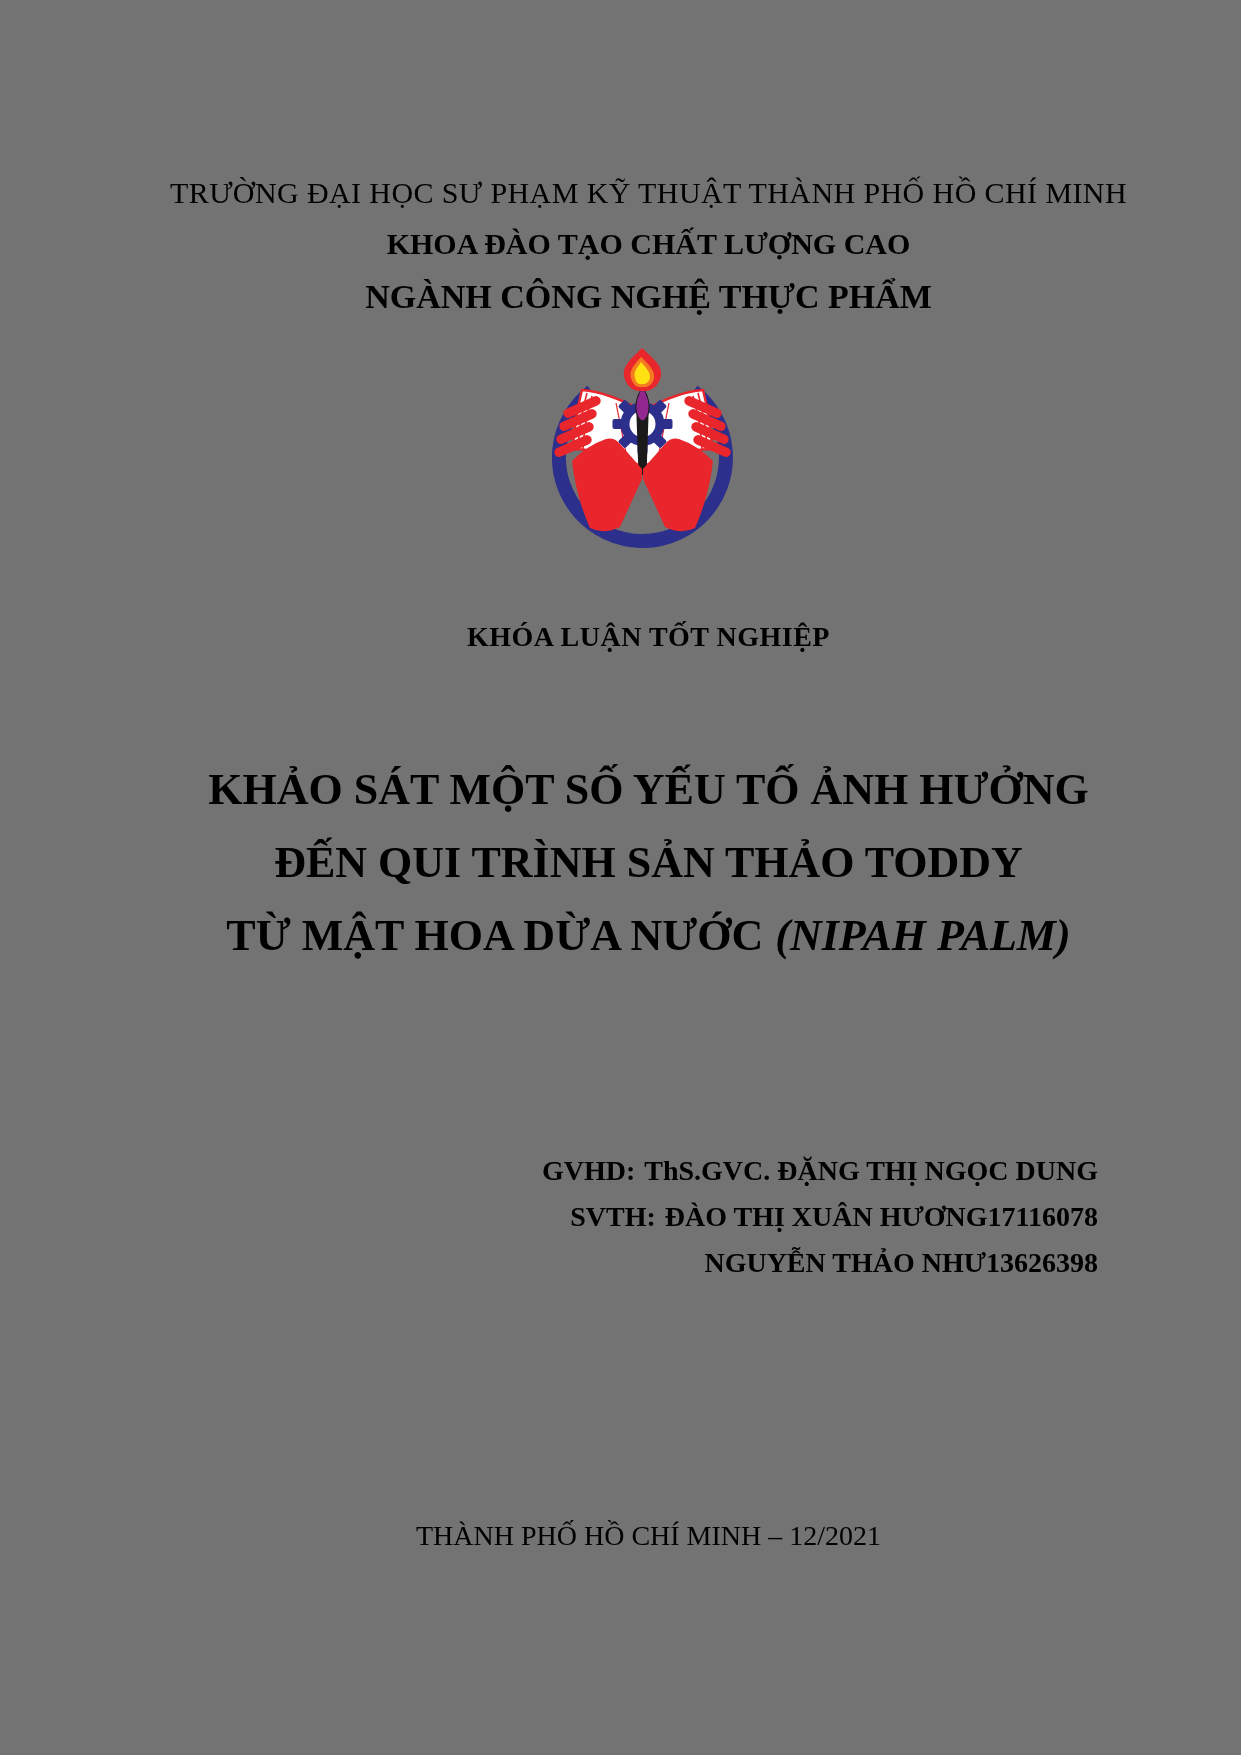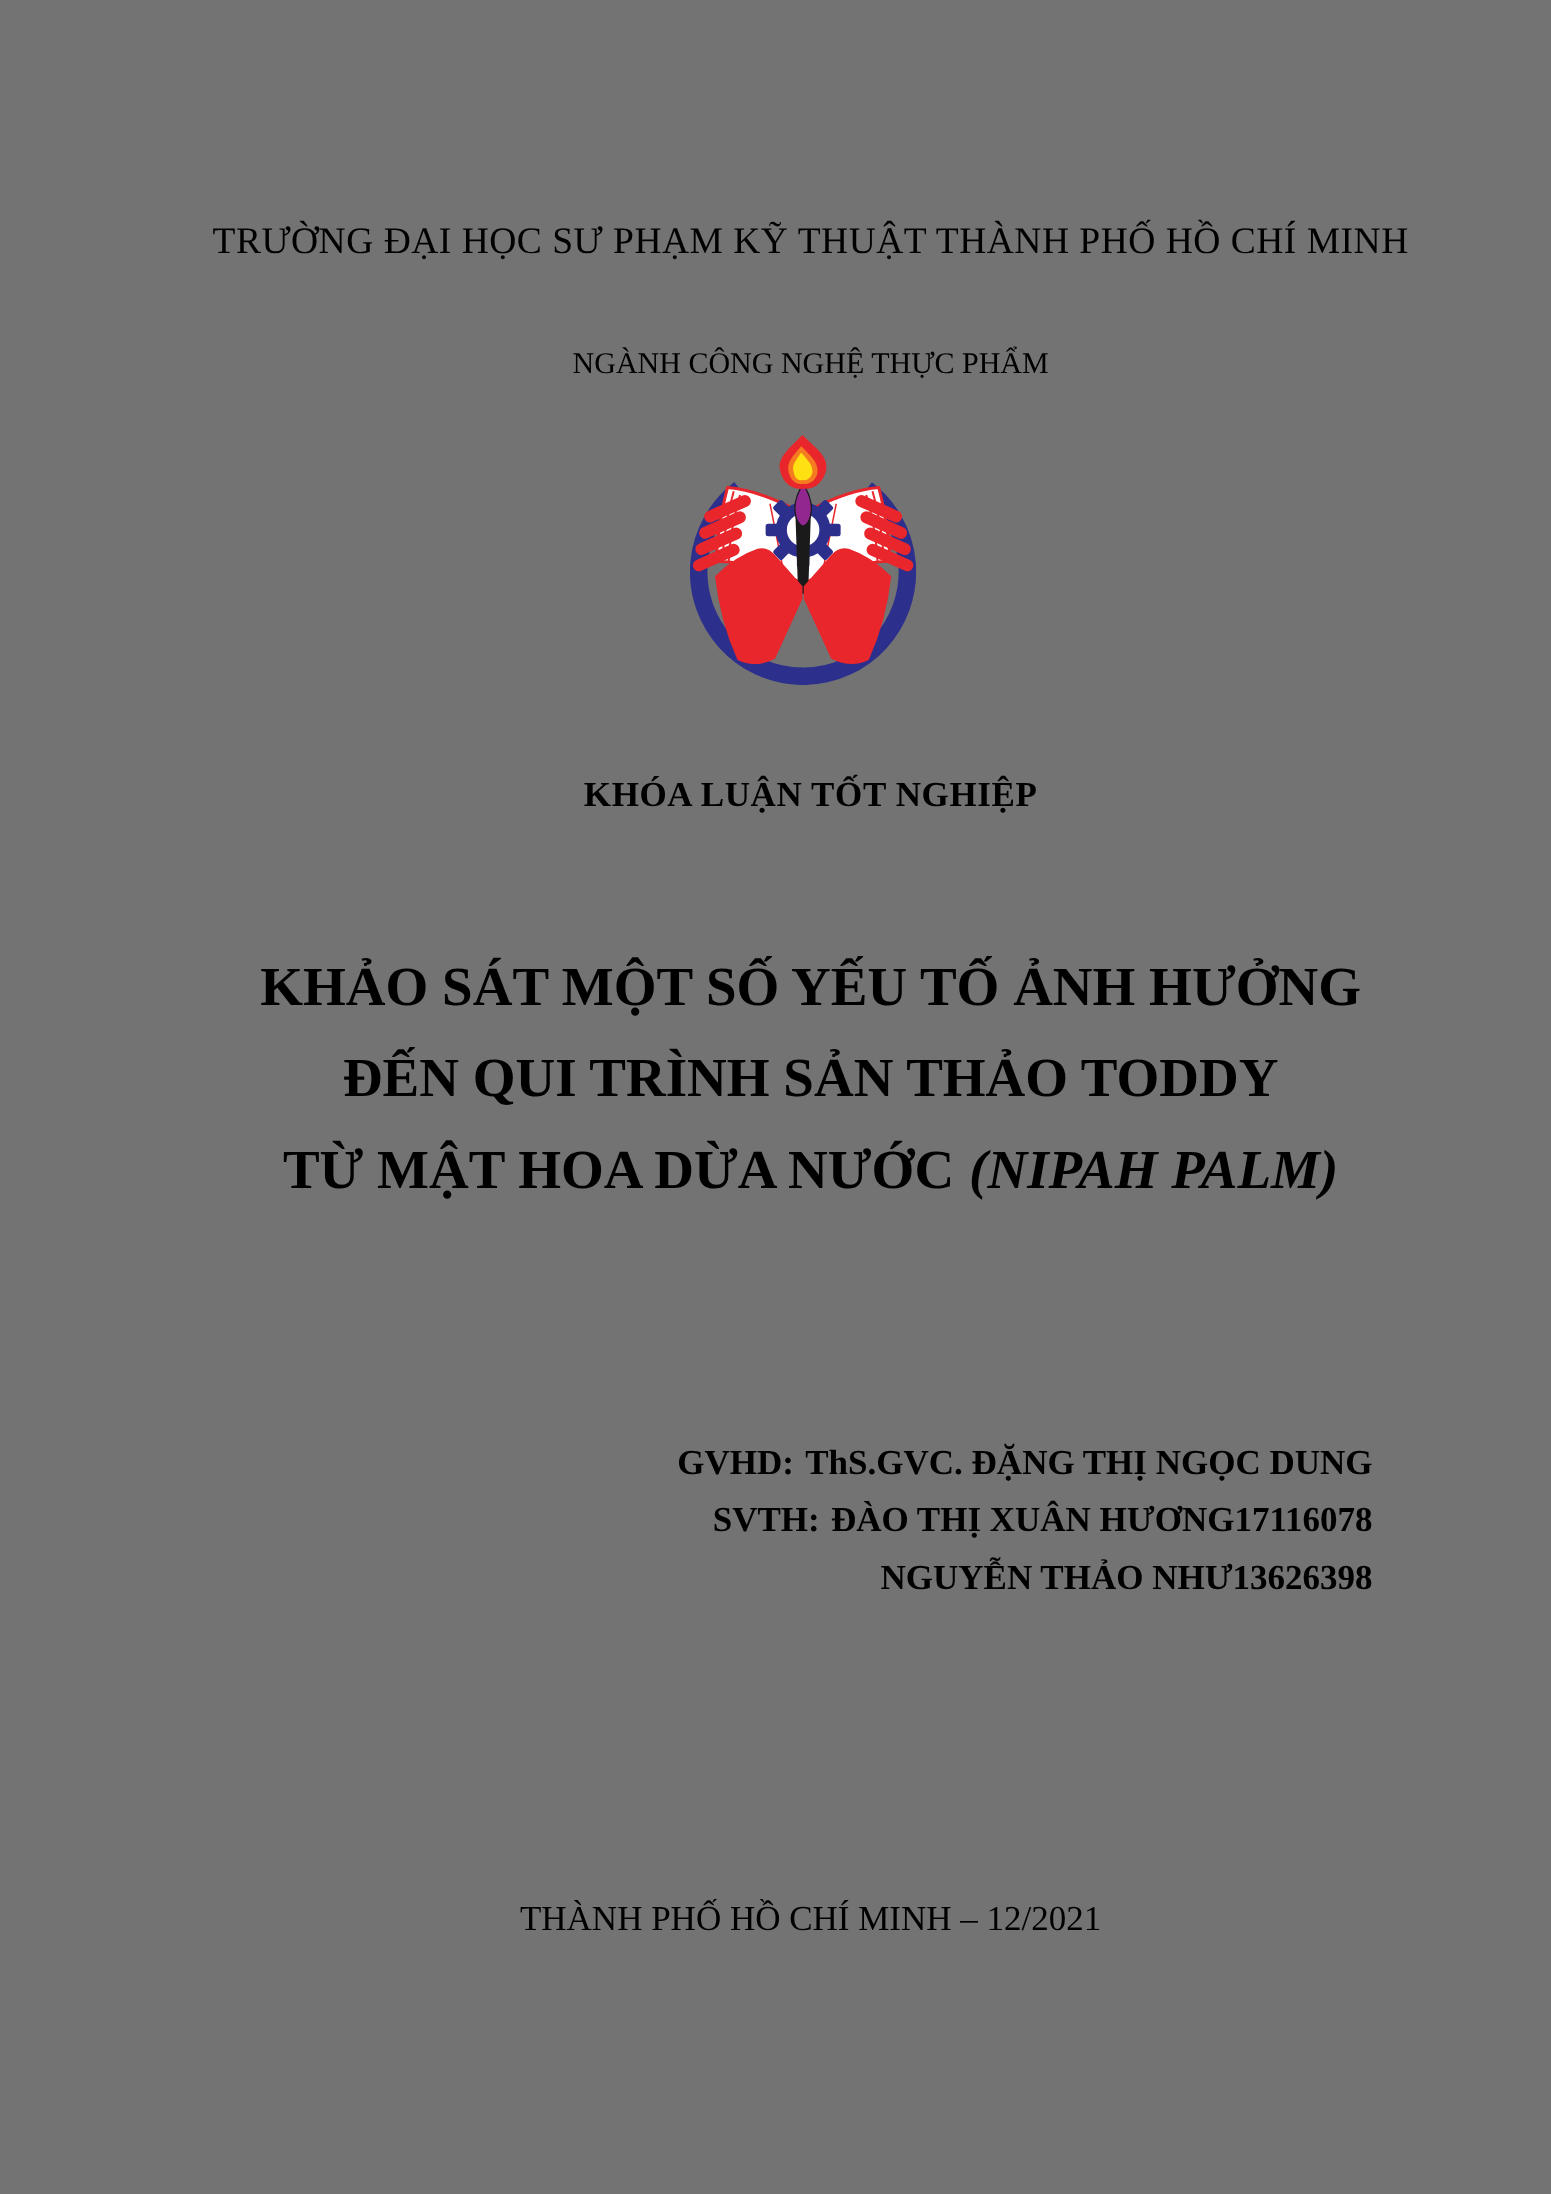--- a/index.html
+++ b/index.html
@@ -8,21 +8,21 @@
     width:1241px;height:1755px;
     margin:0 auto;
     background:#737373;
     font-family:"Liberation Serif","DejaVu Serif",serif;
     color:#000;
     overflow:hidden;
   }
   .abs{position:absolute;left:56px;right:0;text-align:center;white-space:nowrap;}
   .university{top:176px;font-size:30px;letter-spacing:0.4px;}
   .faculty{top:227px;font-size:30px;font-weight:bold;}
-  .department{top:278px;font-size:24px;font-weight:normal;}
+  .department{top:278px;font-size:34px;font-weight:bold;}
   .logo-wrap{position:absolute;left:552px;top:346px;width:181px;height:202px;}
   .doc-type{top:621px;font-size:28px;font-weight:bold;letter-spacing:0.5px;}
   .code{top:678px;font-size:29px;}
   .title-block{top:753px;font-size:44px;font-weight:bold;line-height:73px;}
   .title-block .it{font-style:italic;margin-left:12px;}
   .info{
     position:absolute;left:421px;top:1148px;width:677px;
     font-size:28px;font-weight:bold;
   }
   .info .row{display:flex;justify-content:flex-end;line-height:46px;white-space:nowrap;}
@@ -30,20 +30,21 @@
   .info .indent{padding-left:98px;}
   .footer{top:1520px;font-size:28px;font-weight:normal;}
 </style>
 </head>
 <body>
 
 <div class="page">
 
   <div class="abs university">TRƯỜNG ĐẠI HỌC SƯ PHẠM KỸ THUẬT THÀNH PHỐ HỒ CHÍ MINH</div>
 
+  <div class="abs faculty">KHOA ĐÀO TẠO CHẤT LƯỢNG CAO</div>
 
   <div class="abs department">NGÀNH CÔNG NGHỆ THỰC PHẨM</div>
 
   <div class="logo-wrap">
     <svg width="181" height="202" viewBox="0 -1 181 202" xmlns="http://www.w3.org/2000/svg">
 
       <path d="M141.3 44.3 A83.5 83.5 0 1 1 39.7 44.2" fill="none" stroke="#2d2f8c" stroke-width="14"></path>
 
       <g stroke="#e8262b" stroke-width="2.4" stroke-linejoin="round">
         <path d="M90.5 64 Q56 45 30 43 Q22 74 21 102 Q58 103 90.5 120 Z" fill="#ffffff"></path>

